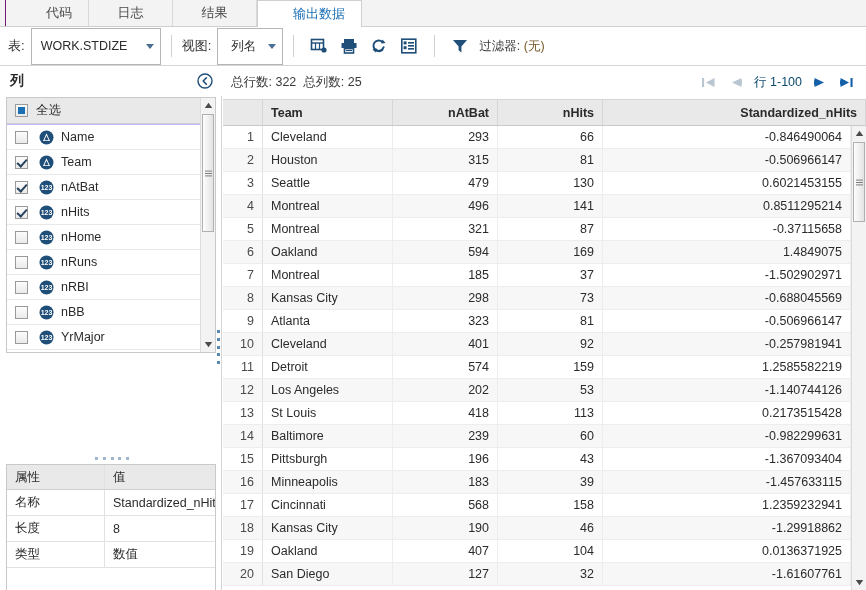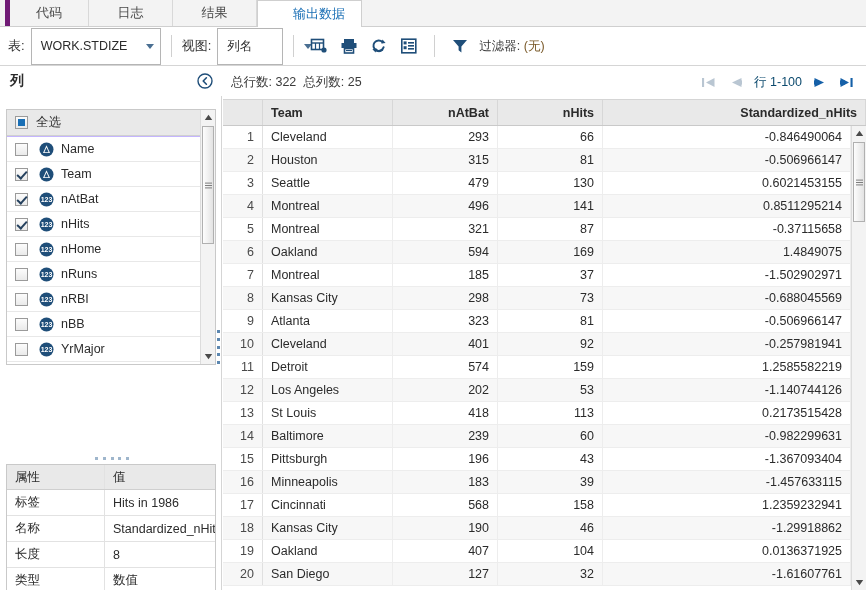--- a/index.html
+++ b/index.html
@@ -25,21 +25,21 @@
   .tab {
     min-width: 84px;
     padding: 0 16px;
     display: flex; align-items: center; justify-content: center;
     font-size: 13px;
     color: #4a4a4a;
     border-right: 1px solid #d8d8d8;
     cursor: default;
     user-select: none;
   }
-  .tab:first-child { border-left: 5px solid #701a75; }
+  .tab:first-child { border-left: 1px solid #701a75; justify-content: flex-end; }
   .tab.active {
     background: #ffffff;
     color: #1a6fb5;
     border-left: 1px solid #cfcfcf;
     border-right: 1px solid #cfcfcf;
     border-top: 1px solid #cfcfcf;
     margin-bottom: -1px;
     padding-bottom: 1px;
     padding-left: 35px;
   }
@@ -66,21 +66,21 @@
   }
   .combo-text { white-space: nowrap; }
   .combo .caret {
     margin-left: 12px;
     width: 0; height: 0;
     border-left: 4px solid transparent;
     border-right: 4px solid transparent;
     border-top: 5px solid #4a6f92;
   }
   .combo.table-combo { width: 130px; justify-content: space-between; }
-  .combo.view-combo  { width: 66px;  justify-content: space-between; margin-left: 0; gap: 40px; }
+  .combo.view-combo  { width: 66px;  justify-content: flex-end; margin-left: 0; }
   .tb-sep {
     width: 1px; height: 22px; background: #d0d0d0; margin: 0 10px;
   }
   .tb-icon {
     width: 24px; height: 24px;
     margin: 0 3px;
     display: flex; align-items: center; justify-content: center;
     cursor: default;
   }
   .filter-text { font-size: 12.5px; color: #7a5a2a; margin-left: 4px; white-space: nowrap; }
@@ -96,21 +96,21 @@
     position: absolute; left: 0; top: 0; width: 222px; height: 30px;
     display: flex; align-items: center;
     padding: 0 8px 0 10px;
     background: #ffffff;
   }
   .panel-title { font-size: 14px; font-weight: bold; color: #2b2b2b; }
   .collapse-btn { margin-left: auto; width: 18px; height: 18px; cursor: default; }
 
   
   .collist {
-    position: absolute; left: 6px; top: 43px; width: 210px; height: 256px;
+    position: absolute; left: 6px; top: 31px; width: 210px; height: 256px;
     border: 1px solid #c9c9c9;
     background: #c4b5fd;
     overflow: hidden;
   }
   .col-allrow {
     height: 26px;
     background: #e9e9e9;
     border-bottom: 1px solid #d0d0d0;
     display: flex; align-items: center;
     padding-left: 8px;
@@ -494,24 +494,20 @@
         <i></i>
     </div>
 
     <div class="proptable">
       <div class="prop-head">
         <div class="p-c1">属性</div>
         <div class="p-c2">值</div>
       </div>
       <div id="prop-rows">
           <div class="prop-row">
-            <div class="p-c1">标签</div>
-            <div class="p-c2">Hits in 1986</div>
-          </div>
-          <div class="prop-row">
             <div class="p-c1">名称</div>
             <div class="p-c2">Standardized_nHits</div>
           </div>
           <div class="prop-row">
             <div class="p-c1">长度</div>
             <div class="p-c2">8</div>
           </div>
           <div class="prop-row">
             <div class="p-c1">类型</div>
             <div class="p-c2">数值</div>

